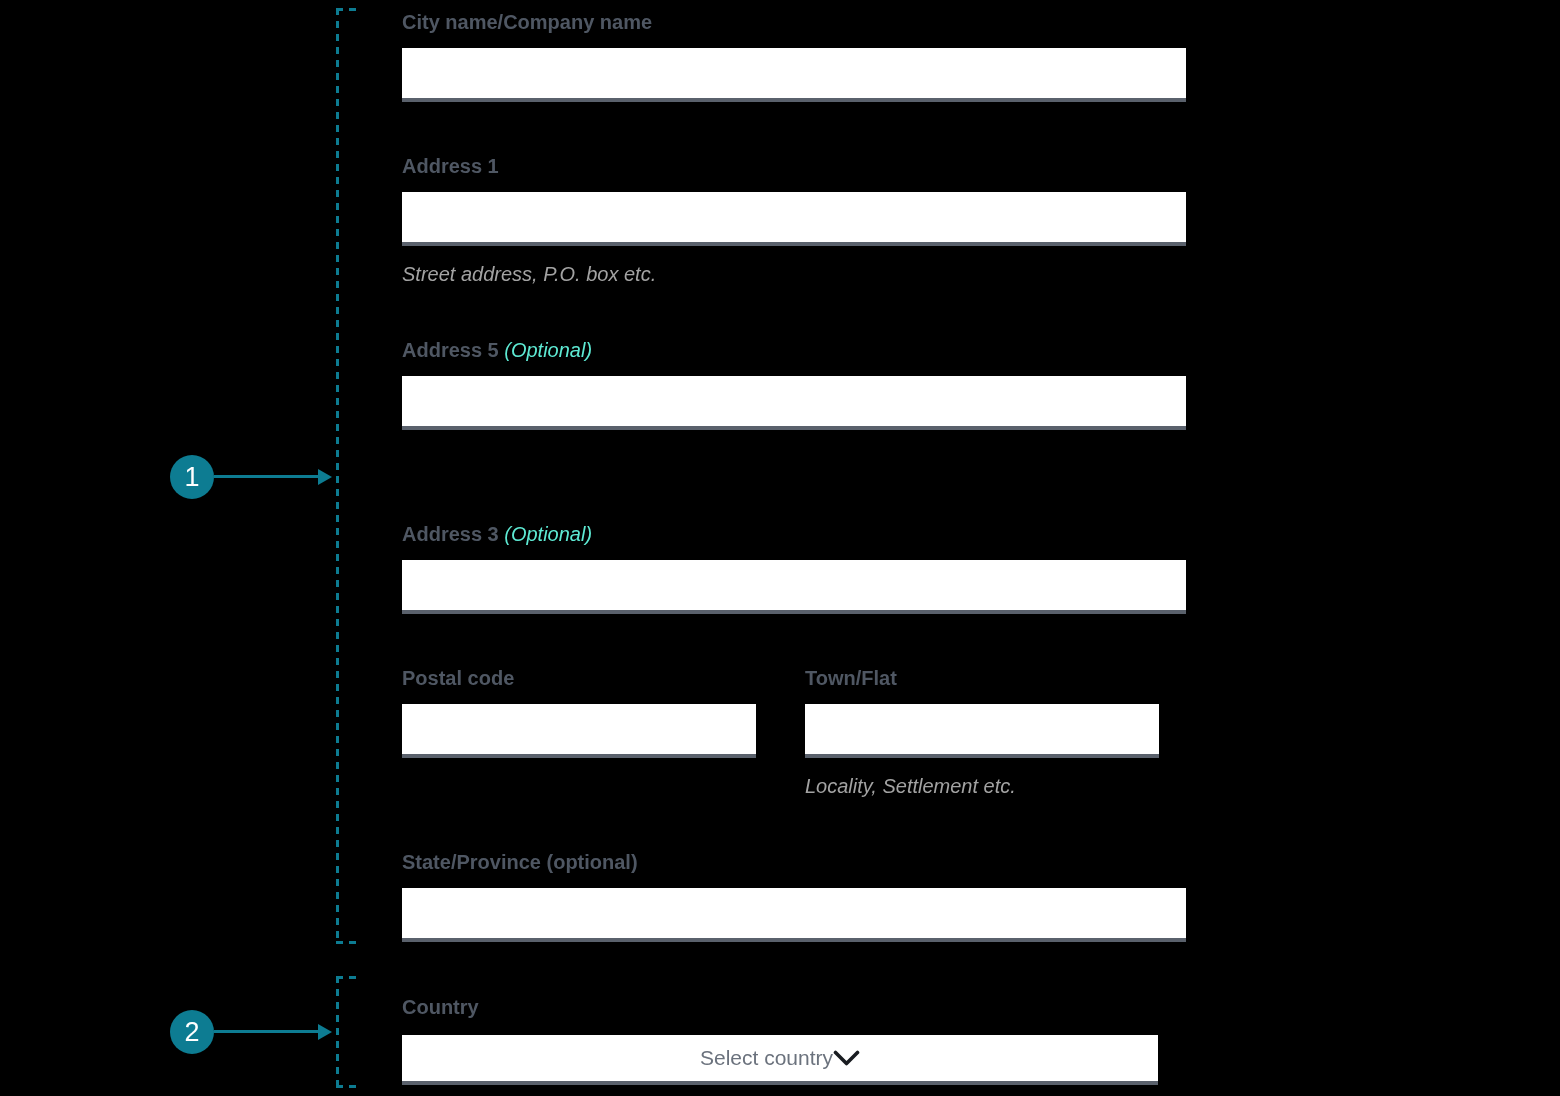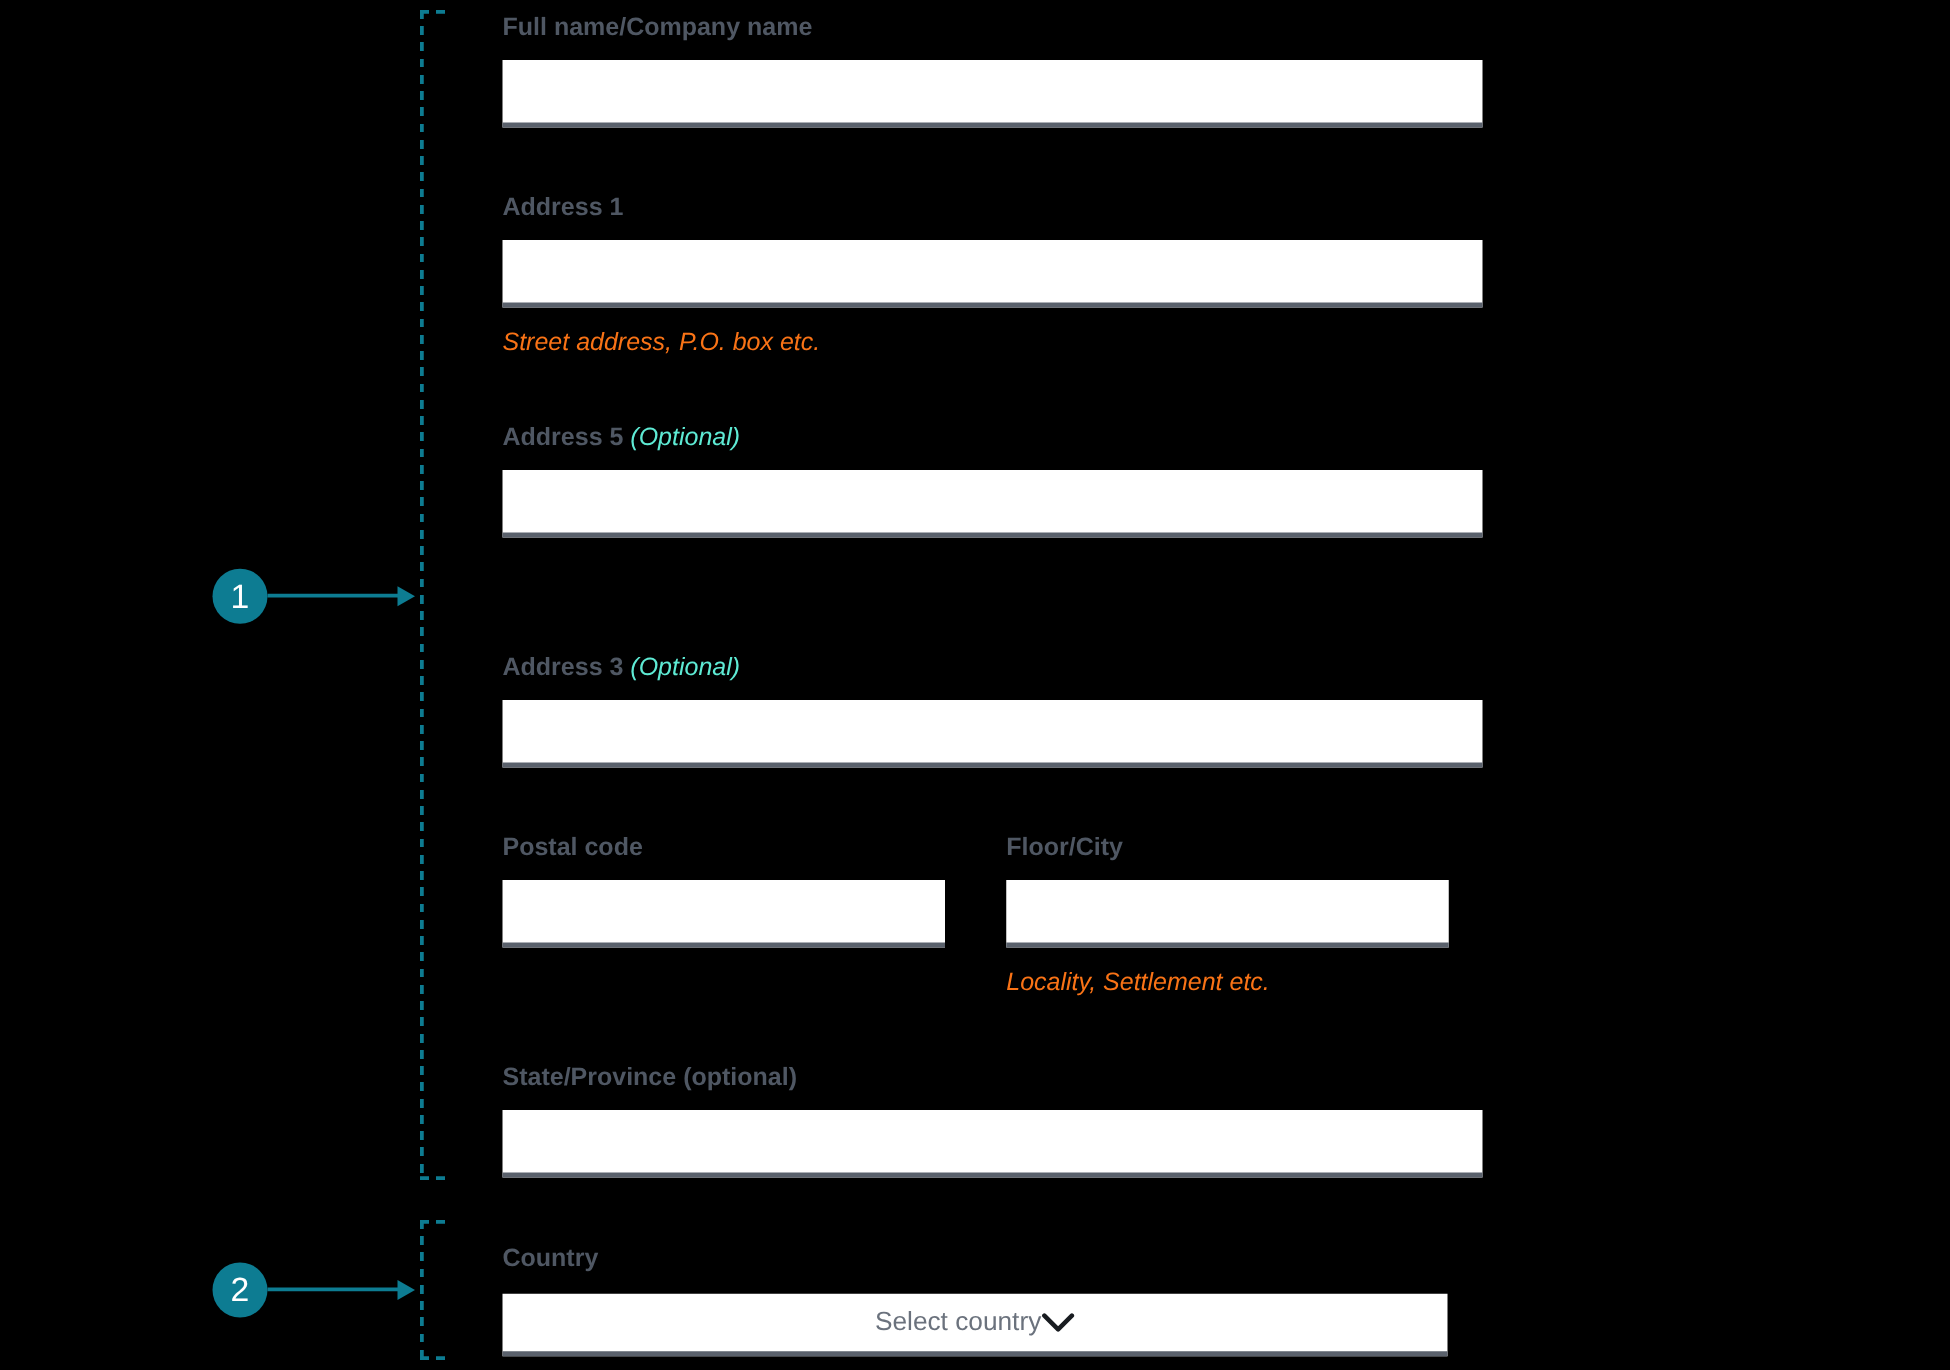--- a/index.html
+++ b/index.html
@@ -85,21 +85,21 @@
     white-space: nowrap;
   }
   .label .suffix {
     font-weight: 400;
     font-style: italic;
     color: #5eead4;
   }
   .helper {
     position: absolute;
     left: 402px;
-    color: #f97316;
+    color: #a3a3a3;
     font-size: 20px;
     font-style: italic;
     line-height: 24px;
     white-space: nowrap;
   }
   .field {
     position: absolute;
     left: 402px;
     width: 756px;
     height: 50px;
@@ -179,21 +179,21 @@
   </div>
   <div class="arrow-line" id="arrow1-line"></div>
   <div class="arrow-head" id="arrow1-head"></div>
 
   <div class="marker-circle" id="marker2-circle">
     <span>2</span>
   </div>
   <div class="arrow-line" id="arrow2-line"></div>
   <div class="arrow-head" id="arrow2-head"></div>
 
-  <div class="label" id="label-fullname">Full name/Company name</div>
+  <div class="label" id="label-fullname">City name/Company name</div>
   <input class="field" id="input-fullname" type="text" value="" style="">
 
   <div class="label" id="label-address1">Address 1</div>
   <input class="field" id="input-address1" type="text" value="" style="">
   <div class="helper" id="helper-address1">Street address, P.O. box etc.</div>
 
   <div class="label" id="label-address2">
     <span>Address 5</span>
     <span class="suffix">(Optional)</span>
   </div>
@@ -201,21 +201,21 @@
 
   <div class="label" id="label-address3">
     <span>Address 3</span>
     <span class="suffix">(Optional)</span>
   </div>
   <input class="field" id="input-address3" type="text" value="" style="">
 
   <div class="label" id="label-postal">Postal code</div>
   <input class="field half" id="input-postal" type="text" value="" style="">
 
-  <div class="label" id="label-town">Floor/City</div>
+  <div class="label" id="label-town">Town/Flat</div>
   <input class="field half" id="input-town" type="text" value="" style="">
   <div class="helper" id="helper-town">Locality, Settlement etc.</div>
 
   <div class="label" id="label-state">State/Province (optional)</div>
   <input class="field" id="input-state" type="text" value="" style="">
 
   <div class="label" id="label-country">Country</div>
   <div id="select-country" role="combobox">
     <span class="selected-text">Select country</span>
     <span>

